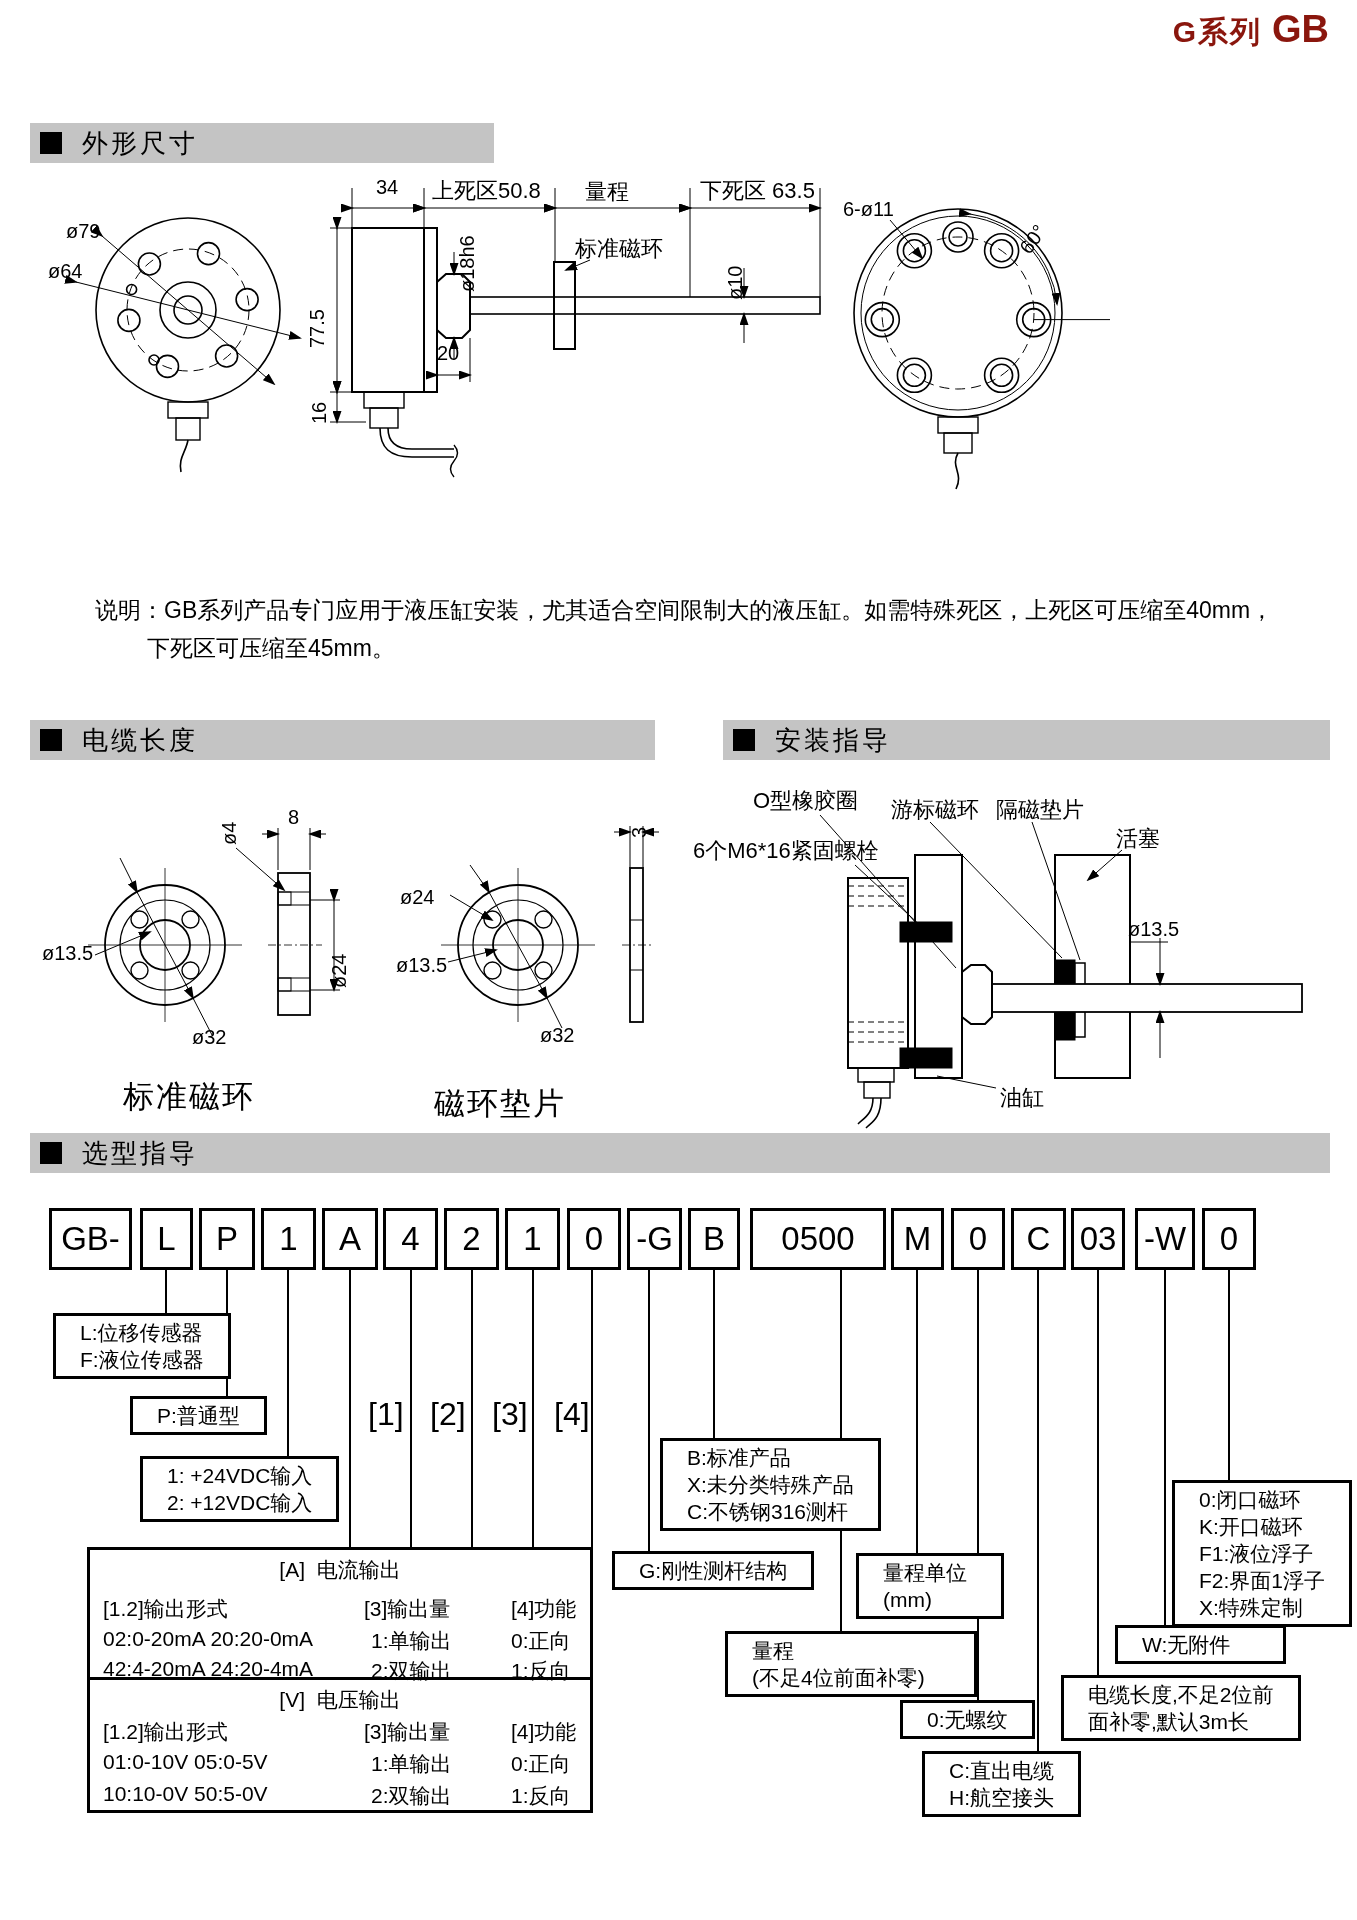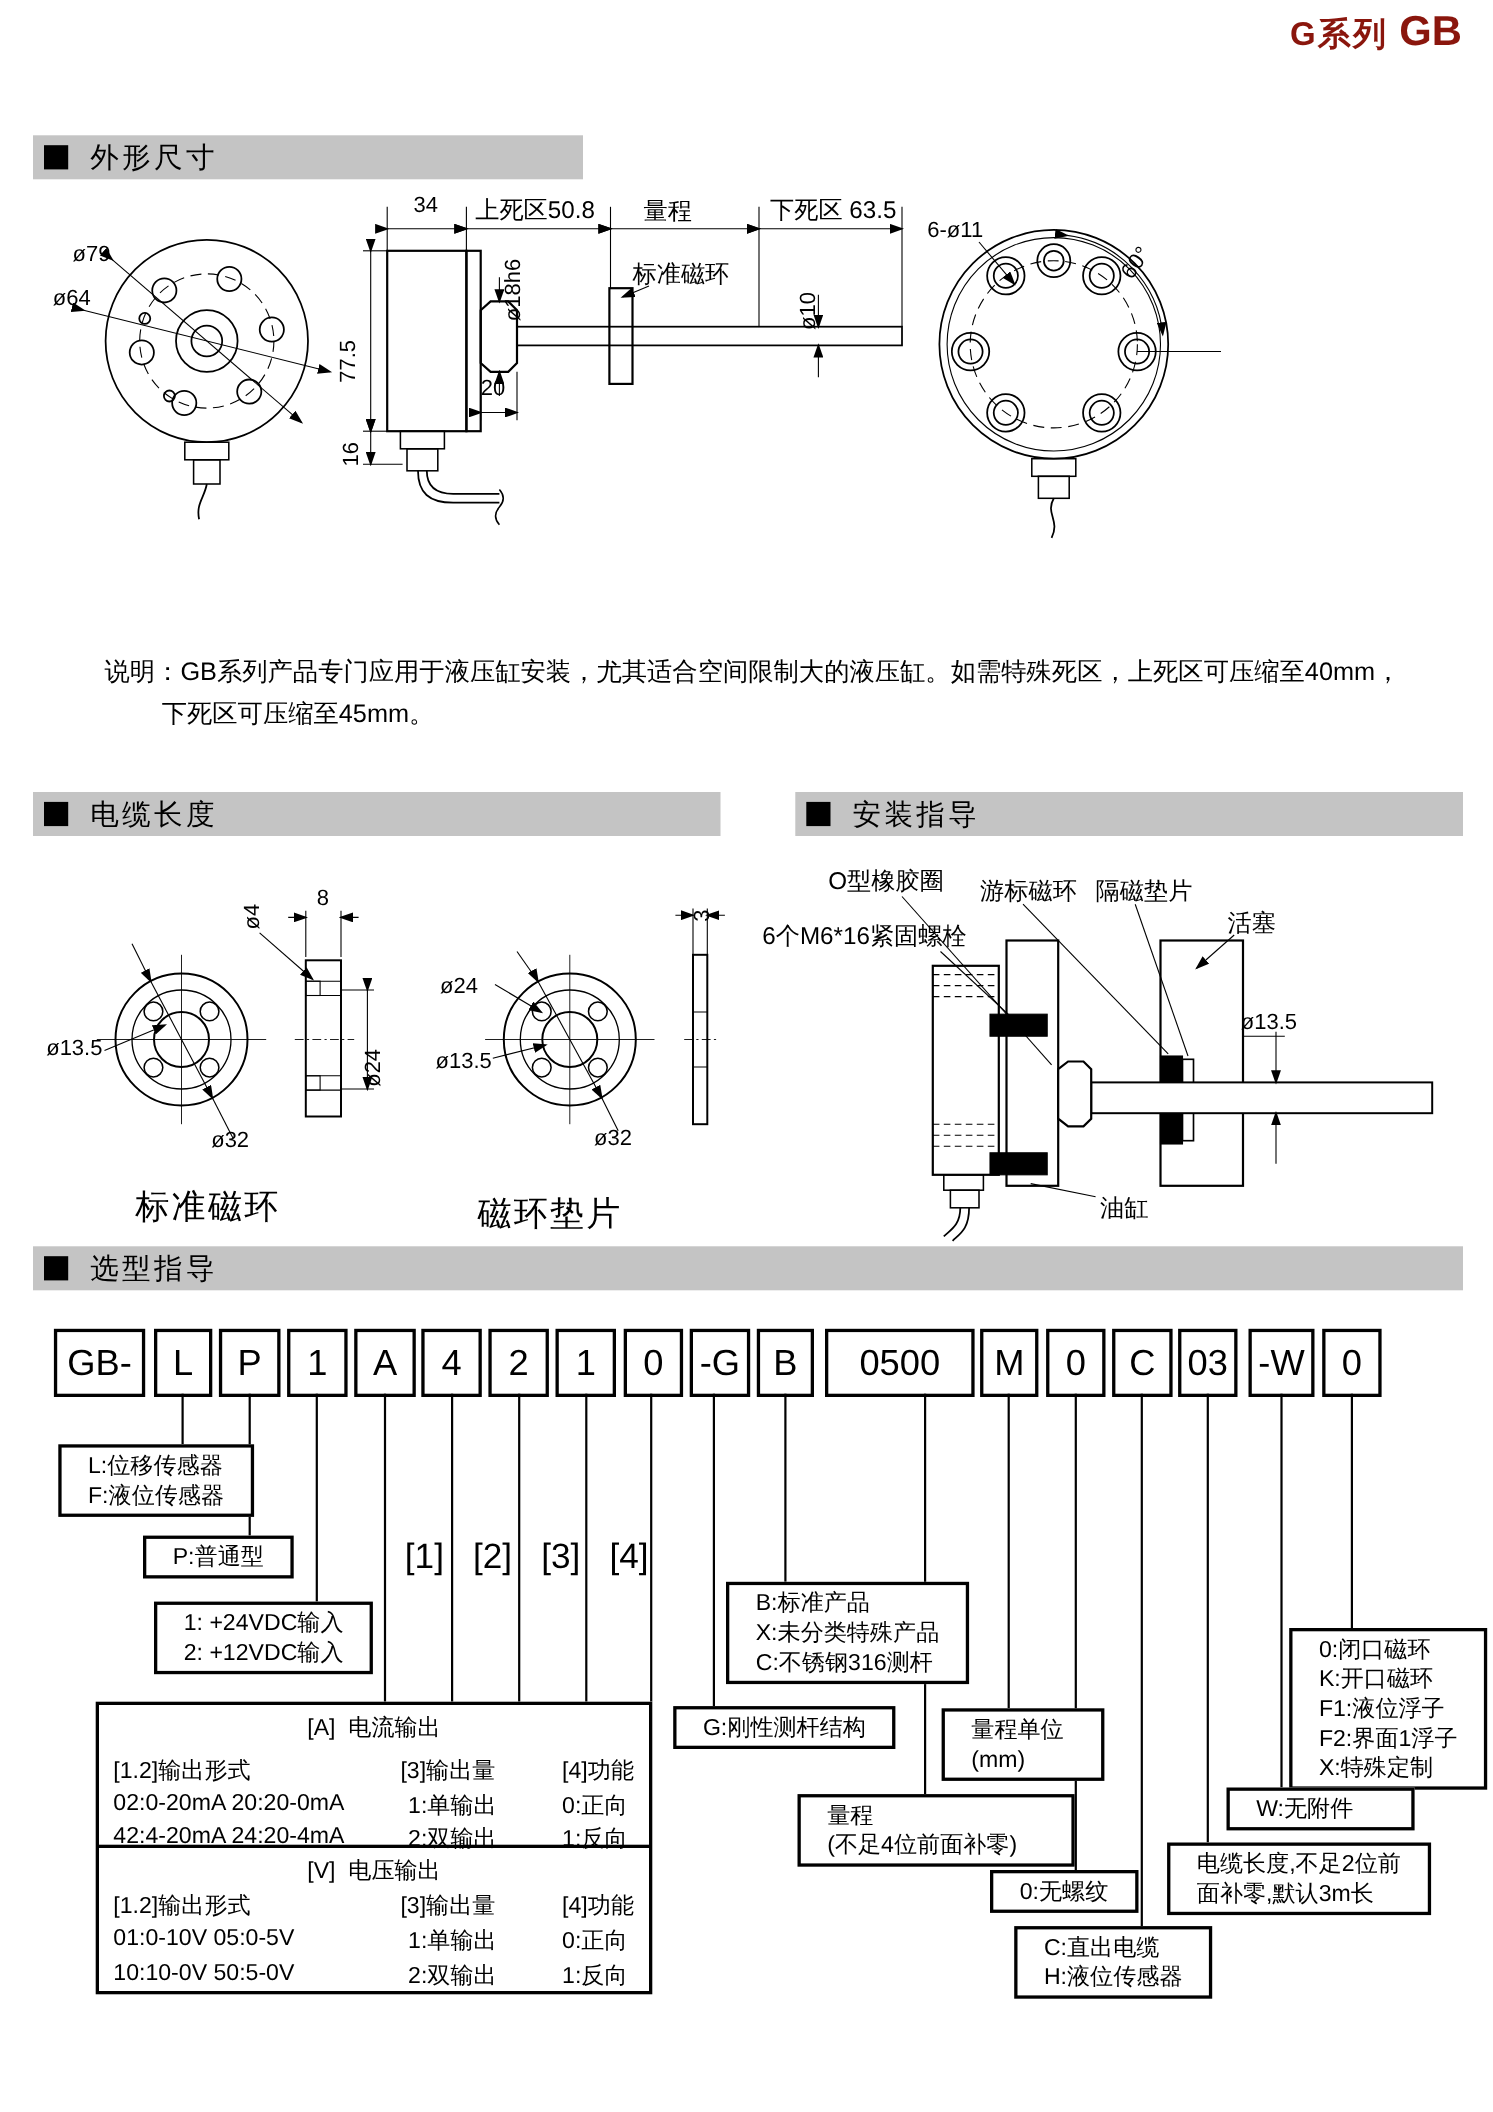--- a/index.html
+++ b/index.html
@@ -34,21 +34,21 @@
   .tdiv{position:absolute;left:0;width:100%;height:3px;background:#000;top:127px;}
   svg{position:absolute;}
 </style>
 </head>
 <body>
 
 <div class="brand">
   <span class="bmain">G系列</span><span class="bsub">GB</span>
 </div>
 
-<div class="secbar" style="left:30px;top:123px;width:500px;">
+<div class="secbar" style="left:30px;top:123px;width:464px;">
   <span class="sq"></span>
   <span class="st">外形尺寸</span>
 </div>
 <div class="secbar" style="left:30px;top:720px;width:625px;">
   <span class="sq"></span>
   <span class="st">电缆长度</span>
 </div>
 <div class="secbar" style="left:723px;top:720px;width:607px;">
   <span class="sq"></span>
   <span class="st">安装指导</span>
@@ -366,21 +366,21 @@
 <div class="cbox" style="left:660px;top:1438px;">B:标准产品
 X:未分类特殊产品
 C:不锈钢316测杆</div>
 <div class="cbox" style="left:612px;top:1551px;">G:刚性测杆结构</div>
 <div class="cbox ctr" style="left:856px;top:1553px;width:94px;">量程单位
 (mm)</div>
 <div class="cbox ctr" style="left:725px;top:1631px;width:198px;">量程
 (不足4位前面补零)</div>
 <div class="cbox" style="left:900px;top:1700px;">0:无螺纹</div>
 <div class="cbox" style="left:922px;top:1751px;">C:直出电缆
-H:液位传感器</div>
+H:航空接头</div>
 <div class="cbox" style="left:1172px;top:1480px;">0:闭口磁环
 K:开口磁环
 F1:液位浮子
 F2:界面1浮子
 X:特殊定制</div>
 <div class="cbox ctr" style="left:1115px;top:1625px;width:117px;">W:无附件</div>
 <div class="cbox" style="left:1061px;top:1675px;">电缆长度,不足2位前
 面补零,默认3m长</div>
 
 <div class="iotable">

